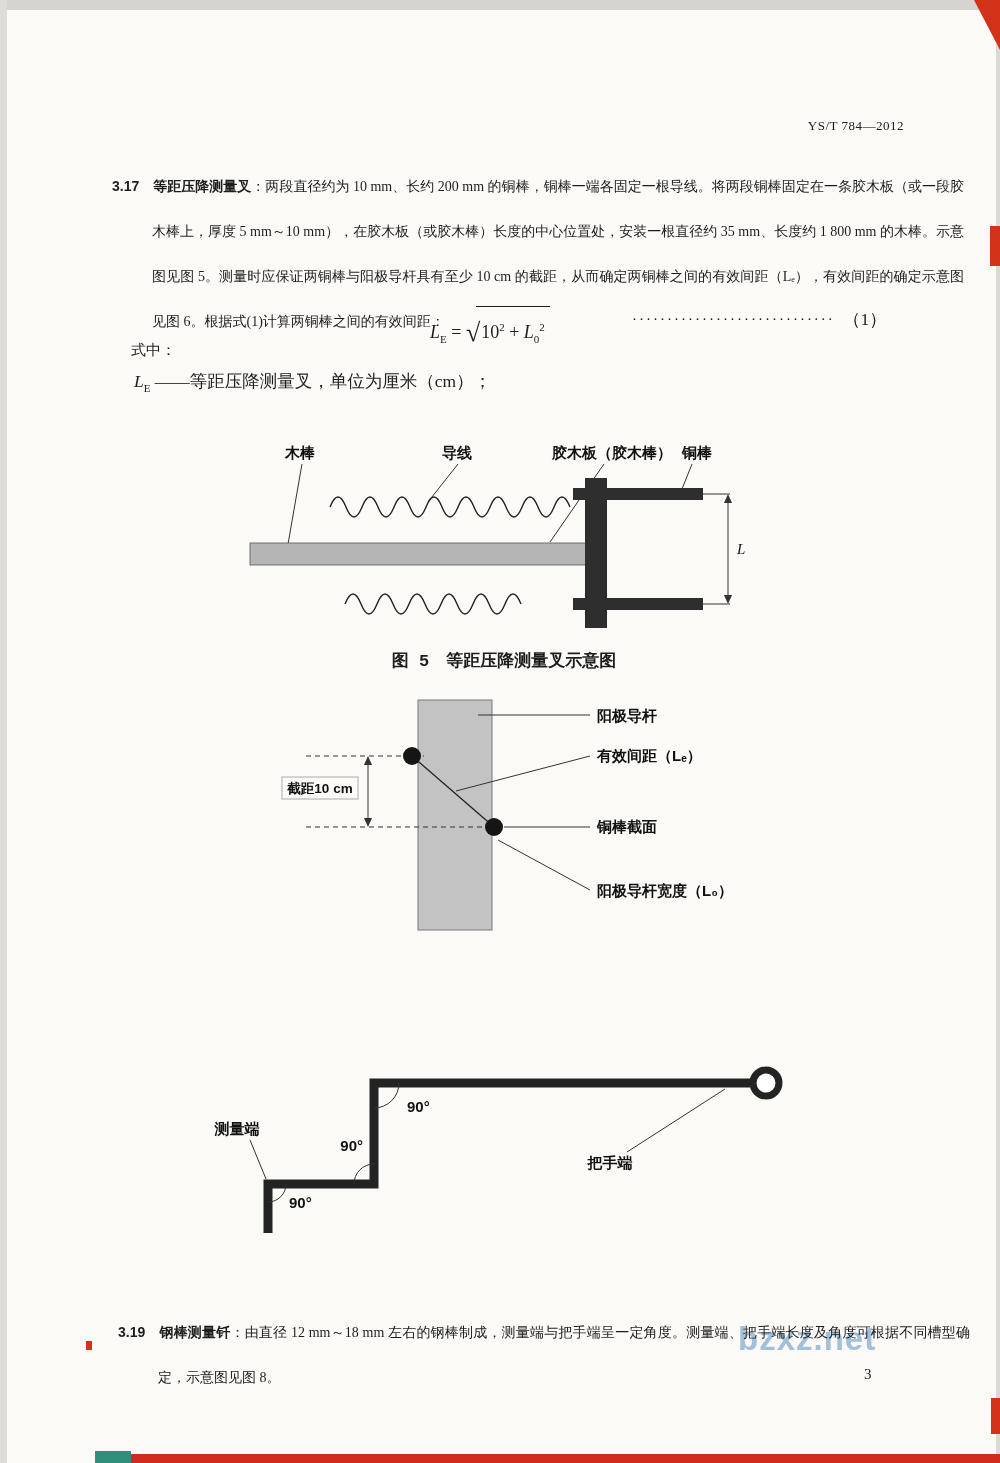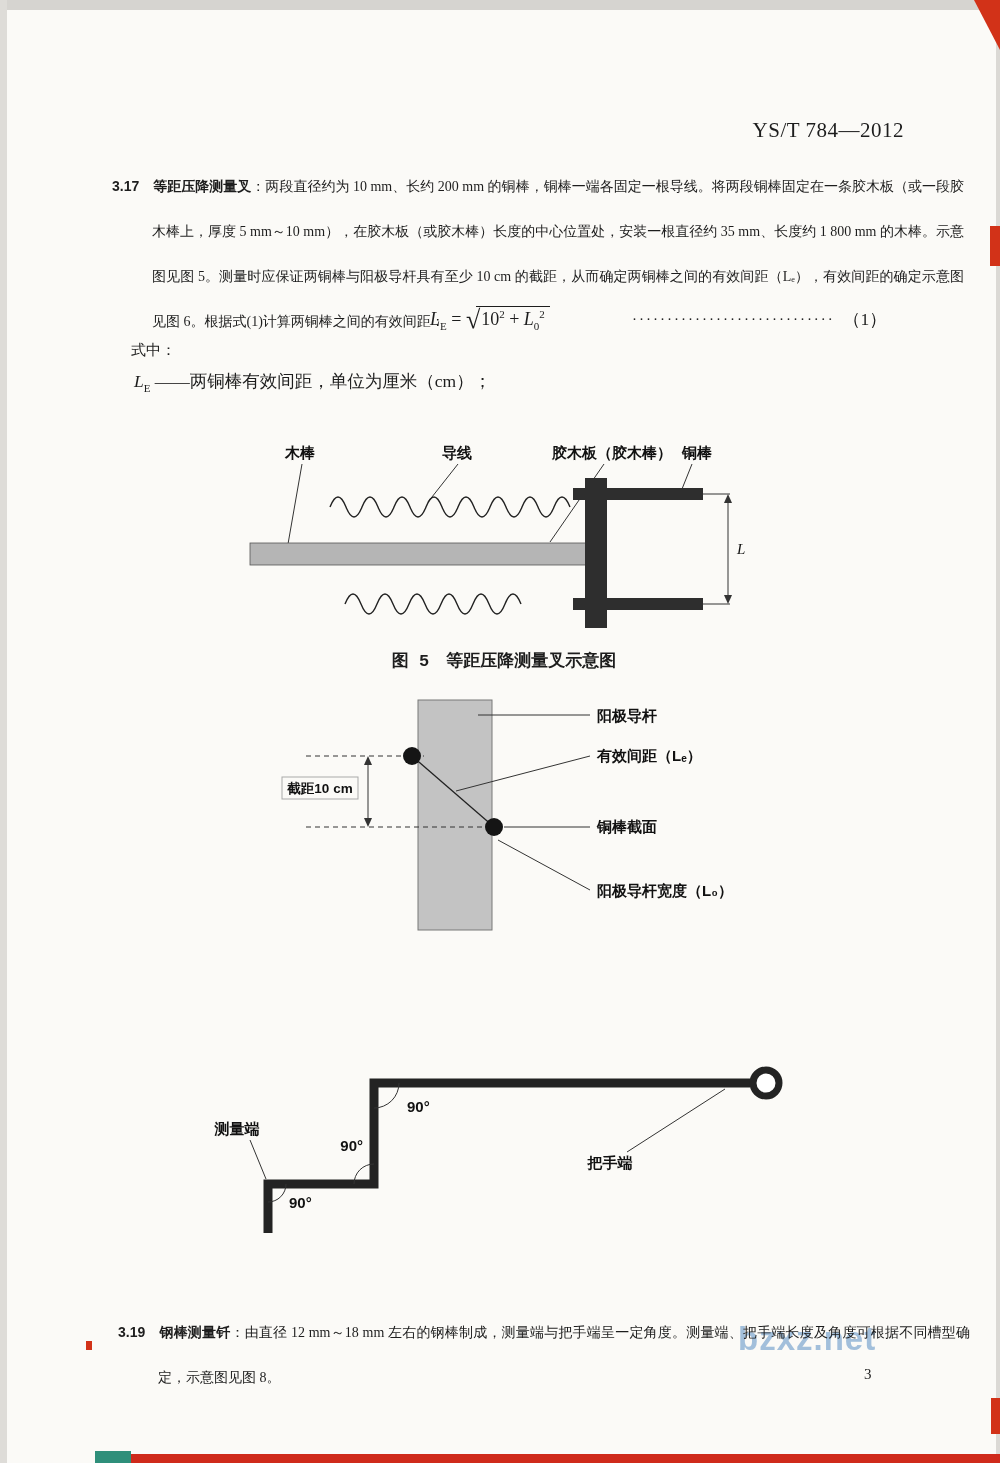--- a/index.html
+++ b/index.html
@@ -2,33 +2,33 @@
 <html><head>
 <meta charset="utf-8">
 <style>
   html,body{margin:0;padding:0;background:#e4e2df;}
   .page{position:relative;width:1000px;height:1463px;margin:0 auto;background:#fbfaf7;
         font-family:"Liberation Serif", serif;color:#1d1d1d;overflow:hidden;}
   .edge-top{position:absolute;top:0;left:0;right:0;height:10px;background:#d6d4d0;}
   .edge-left{position:absolute;top:0;left:0;bottom:0;width:7px;background:#dedcd8;}
   .edge-right{position:absolute;top:0;right:0;bottom:0;width:4px;background:#dbd9d5;}
 
-  .hdr{position:absolute;top:118px;right:96px;font-size:21px;letter-spacing:.5px;}
+  .hdr{position:absolute;top:118px;right:96px;font-size:13px;letter-spacing:.5px;}
 
   .para{position:absolute;left:112px;width:812px;font-size:14px;line-height:45px;
         text-align:justify;padding-left:40px;text-indent:-40px;}
   .secno{font-family:"Liberation Sans", sans-serif;font-weight:bold;margin-right:14px;}
   .term{font-family:"Liberation Sans", sans-serif;font-weight:bold;}
 
   .formula{position:absolute;left:430px;top:306px;font-size:18px;}
   .formula .it{font-style:italic;}
   .formula sub,.defline sub{font-size:11px;}
   .formula sup{font-size:11px;}
   .sqrt{font-size:26px;line-height:1;vertical-align:-3px;margin-right:-4px;}
-  .radicand{display:inline-block;border-top:1.6px solid #1d1d1d;padding:1px 5px 0 5px;line-height:1.15;}
+  .radicand{display:inline-block;border-top:1.6px solid #1d1d1d;padding:14px 5px 0 5px;line-height:1.15;}
   .eq-dots{position:absolute;left:632px;top:311px;width:204px;overflow:hidden;white-space:nowrap;
            font-size:15px;letter-spacing:2px;color:#222;}
   .eq-no{position:absolute;left:843px;top:307px;font-size:17.5px;}
 
   .where-label{position:absolute;left:131px;top:341px;font-size:15px;}
   .defline{position:absolute;left:134px;font-size:17.5px;}
   .defline .it{font-style:italic;}
 
   .figcap{position:absolute;left:4px;width:100%;text-align:center;font-size:17px;font-weight:bold;
           font-family:Liberation Mono, monospace;}
@@ -67,21 +67,21 @@
   </p>
 
   <div class="formula">
     <span class="it">L</span><sub>E</sub><span> = </span><span class="sqrt">√</span><span class="radicand"><span>10</span><sup>2</sup><span> + </span><span class="it">L</span><sub>0</sub><sup>2</sup></span>
   </div>
   <div class="eq-dots">········································</div>
   <div class="eq-no">（1）</div>
 
   <div class="where-label">式中：</div>
   <div class="defline" style="top:369px;">
-    <span class="it">L</span><sub>E</sub><span> ——两铜棒有效间距，单位为厘米（cm）；</span>
+    <span class="it">L</span><sub>E</sub><span> ——等距压降测量叉，单位为厘米（cm）；</span>
   </div>
 
   <svg class="figsvg" style="left:180px;top:432px;" width="600" height="210" viewBox="0 0 600 210">
 
     <line x1="122" y1="32" x2="108" y2="112" stroke="#333" stroke-width="1"></line>
     <line x1="278" y1="32" x2="248" y2="70" stroke="#333" stroke-width="1"></line>
     <line x1="424" y1="32" x2="370" y2="110" stroke="#333" stroke-width="1"></line>
     <line x1="512" y1="32" x2="502" y2="57" stroke="#333" stroke-width="1"></line>
 
     <rect x="70" y="111" width="342" height="22" fill="#b5b5b5" stroke="#555" stroke-width="0.8"></rect>

